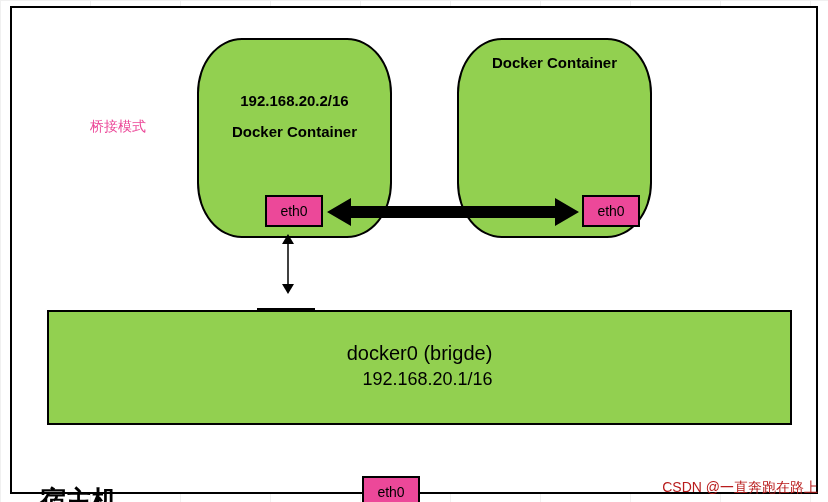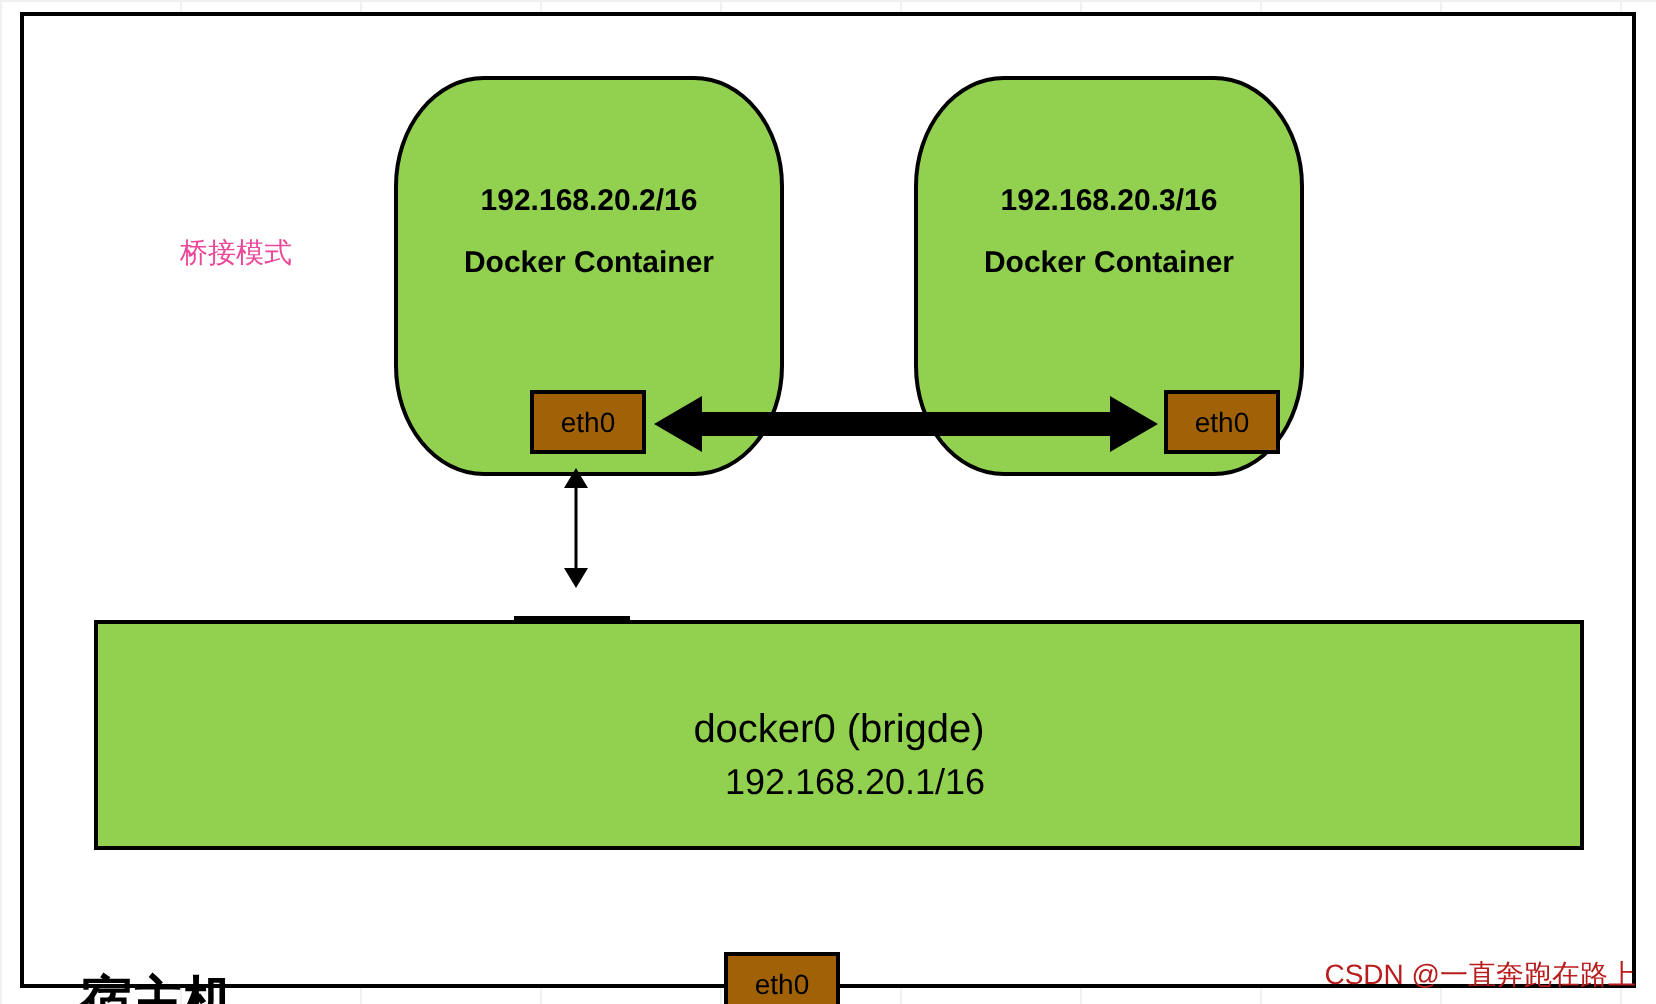--- a/index.html
+++ b/index.html
@@ -39,21 +39,21 @@
       font-weight: bold;
     }
     .ctitle {
       margin-top: 14px;
       font-size: 15px;
       font-weight: bold;
     }
     .eth-box {
       position: absolute;
       width: 58px; height: 32px;
-      background: #a16207;
+      background: #ec4899;
       border: 2px solid #000;
       text-align: center;
       line-height: 28px;
       font-size: 14px;
     }
     .eth-c1 { left: 253px; top: 187px; }
     .eth-c2 { left: 570px; top: 187px; }
     .veth1 { left: 245px; top: 300px; }
     .eth-host { left: 350px; top: 468px; }
     .bigarrow {
@@ -68,21 +68,21 @@
       width: 14px; height: 60px;
     }
     .smallarrow svg { width: 100%; height: 100%; }
     .docker0 {
       position: absolute;
       left: 35px; top: 302px;
       width: 745px; height: 115px;
       background: #92d050;
       border: 2px solid #000;
       text-align: center;
-      padding-top: 42px;
+      padding-top: 30px;
     }
     .docker0 .d-title { font-size: 20px; }
     .docker0 .d-ip { font-size: 18px; margin-top: 4px; margin-left: 16px; }
     .host-label {
       position: absolute;
       left: 28px; top: 475px;
       font-size: 26px;
       font-weight: bold;
     }
     .watermark {
@@ -110,21 +110,20 @@
 
   <div class="bridge-label">桥接模式</div>
 
   <div class="container c1">
     <div class="ip">192.168.20.2/16</div>
     <div class="ctitle">Docker Container</div>
   </div>
   <div class="eth-box eth-c1">eth0</div>
 
   <div class="container c2">
-    <div class="ip">192.168.20.3/16</div>
     <div class="ctitle">Docker Container</div>
   </div>
   <div class="eth-box eth-c2">eth0</div>
 
   <div class="bigarrow">
     <svg viewBox="0 0 252 32">
       <polygon points="0,16 24,2 24,10 228,10 228,2 252,16 228,30 228,22 24,22 24,30" fill="#000"></polygon>
     </svg>
   </div>
 

